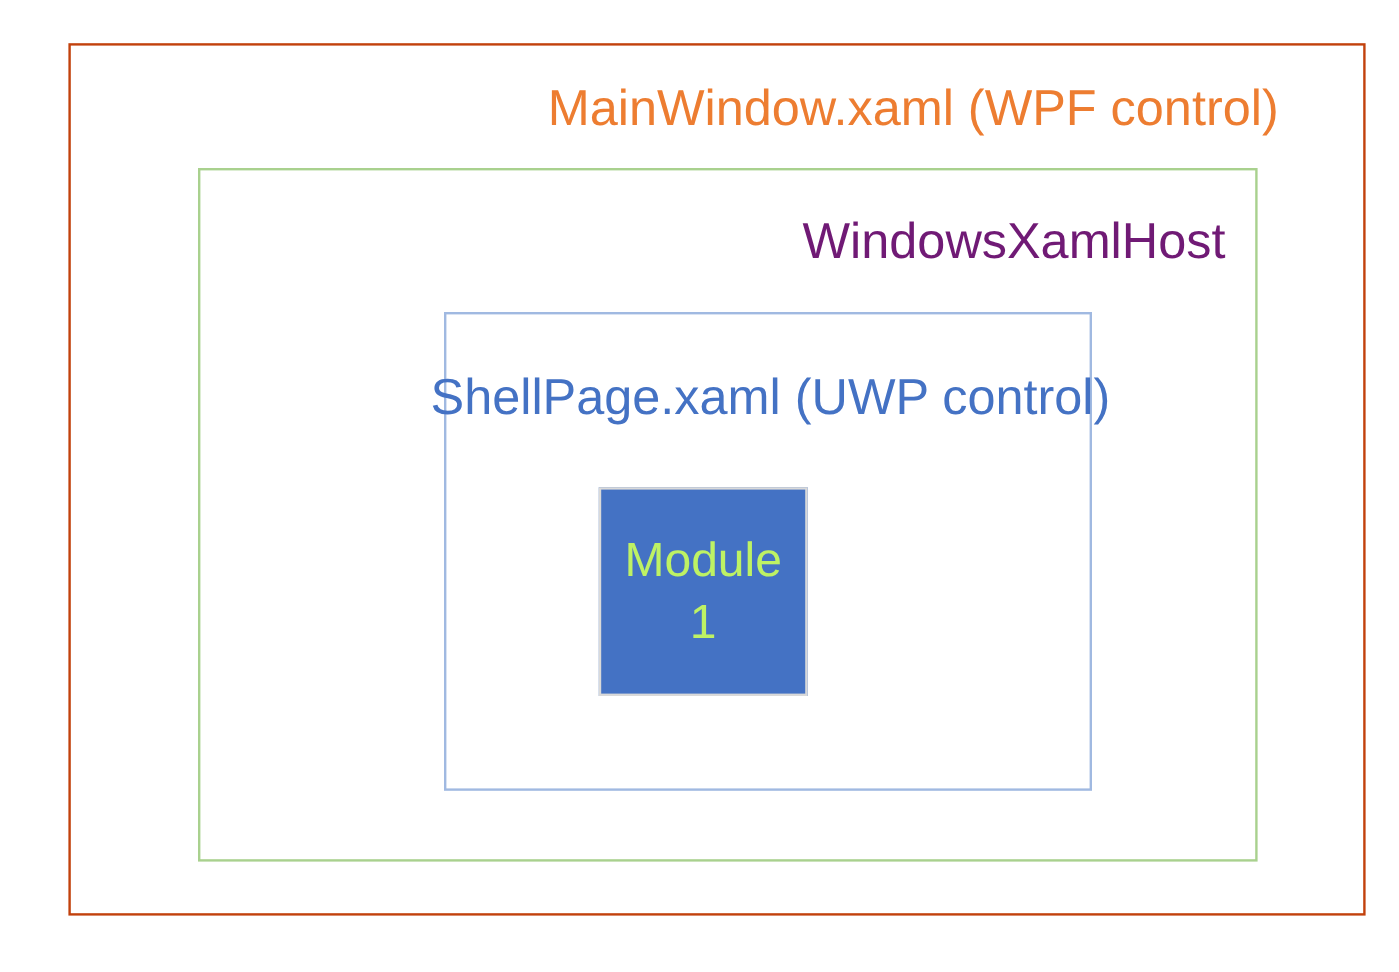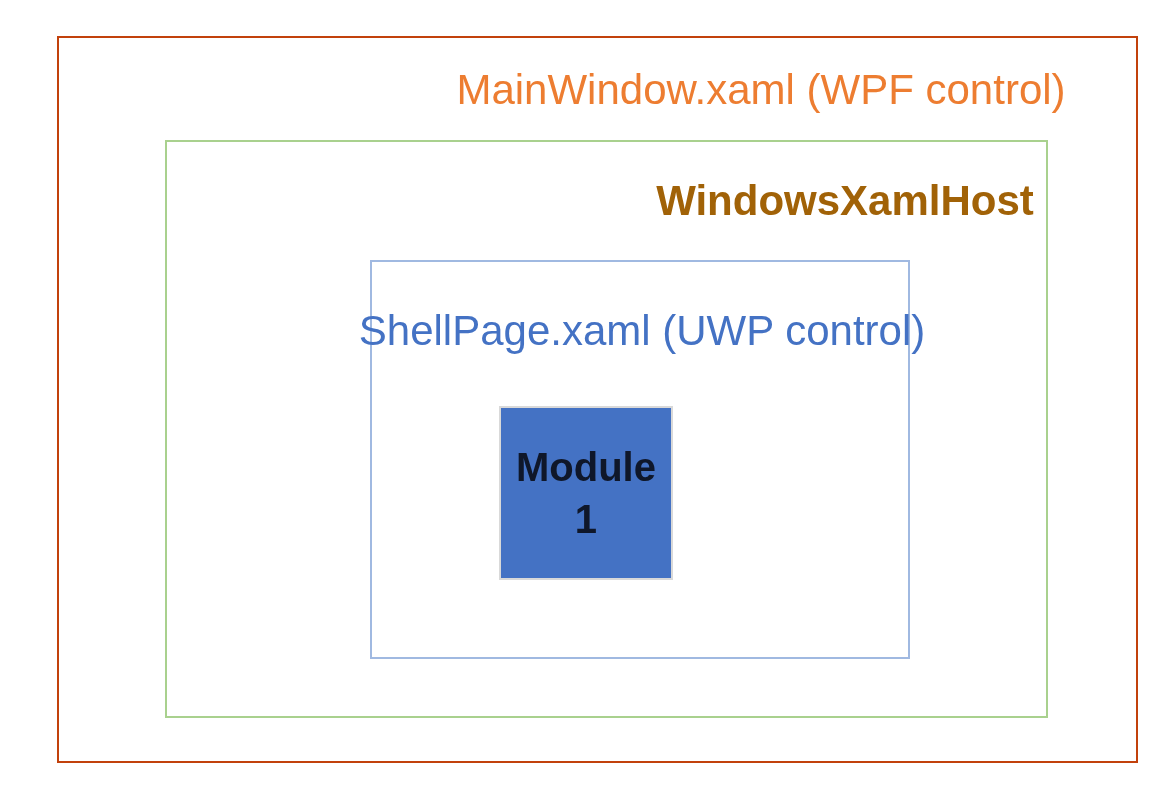--- a/index.html
+++ b/index.html
@@ -35,21 +35,21 @@
     border: 2px solid #c2410c;
   }
   .main-window-label { left: 702px; top: 52px; color: #ED7D31; }
 
   
   .xaml-host {
     left: 106px; top: 102px;
     width: 883px; height: 578px;
     border: 2px solid #A9D18E;
   }
-  .xaml-host-label { left: 678px; top: 59px; color: #a16207; font-weight: bold; }
+  .xaml-host-label { left: 678px; top: 59px; color: #701a75; }
 
   
   .shell-page {
     left: 203px; top: 118px;
     width: 540px; height: 399px;
     border: 2px solid #A0B9E1;
   }
   .shell-page-label { left: 270px; top: 69px; color: #4472C4; }
 
   
@@ -62,24 +62,24 @@
     border: 2px solid #D9D9D9;
     display: flex;
     align-items: center;
     justify-content: center;
   }
   .module-1 { left: 127px; }
   .module-2 { left: 376px; }
   .module-label {
     width: min-content;
     text-align: center;
-    color: #0f172a;
+    color: #bef264;
     font-size: 40px;
     line-height: 1.3;
-    font-weight: 700;
+    font-weight: 400;
   }
 </style>
 </head>
 <body>
 
 <div class="canvas">
 
   <div class="box main-window">
     <div class="box-label main-window-label">MainWindow.xaml (WPF control)</div>
 

